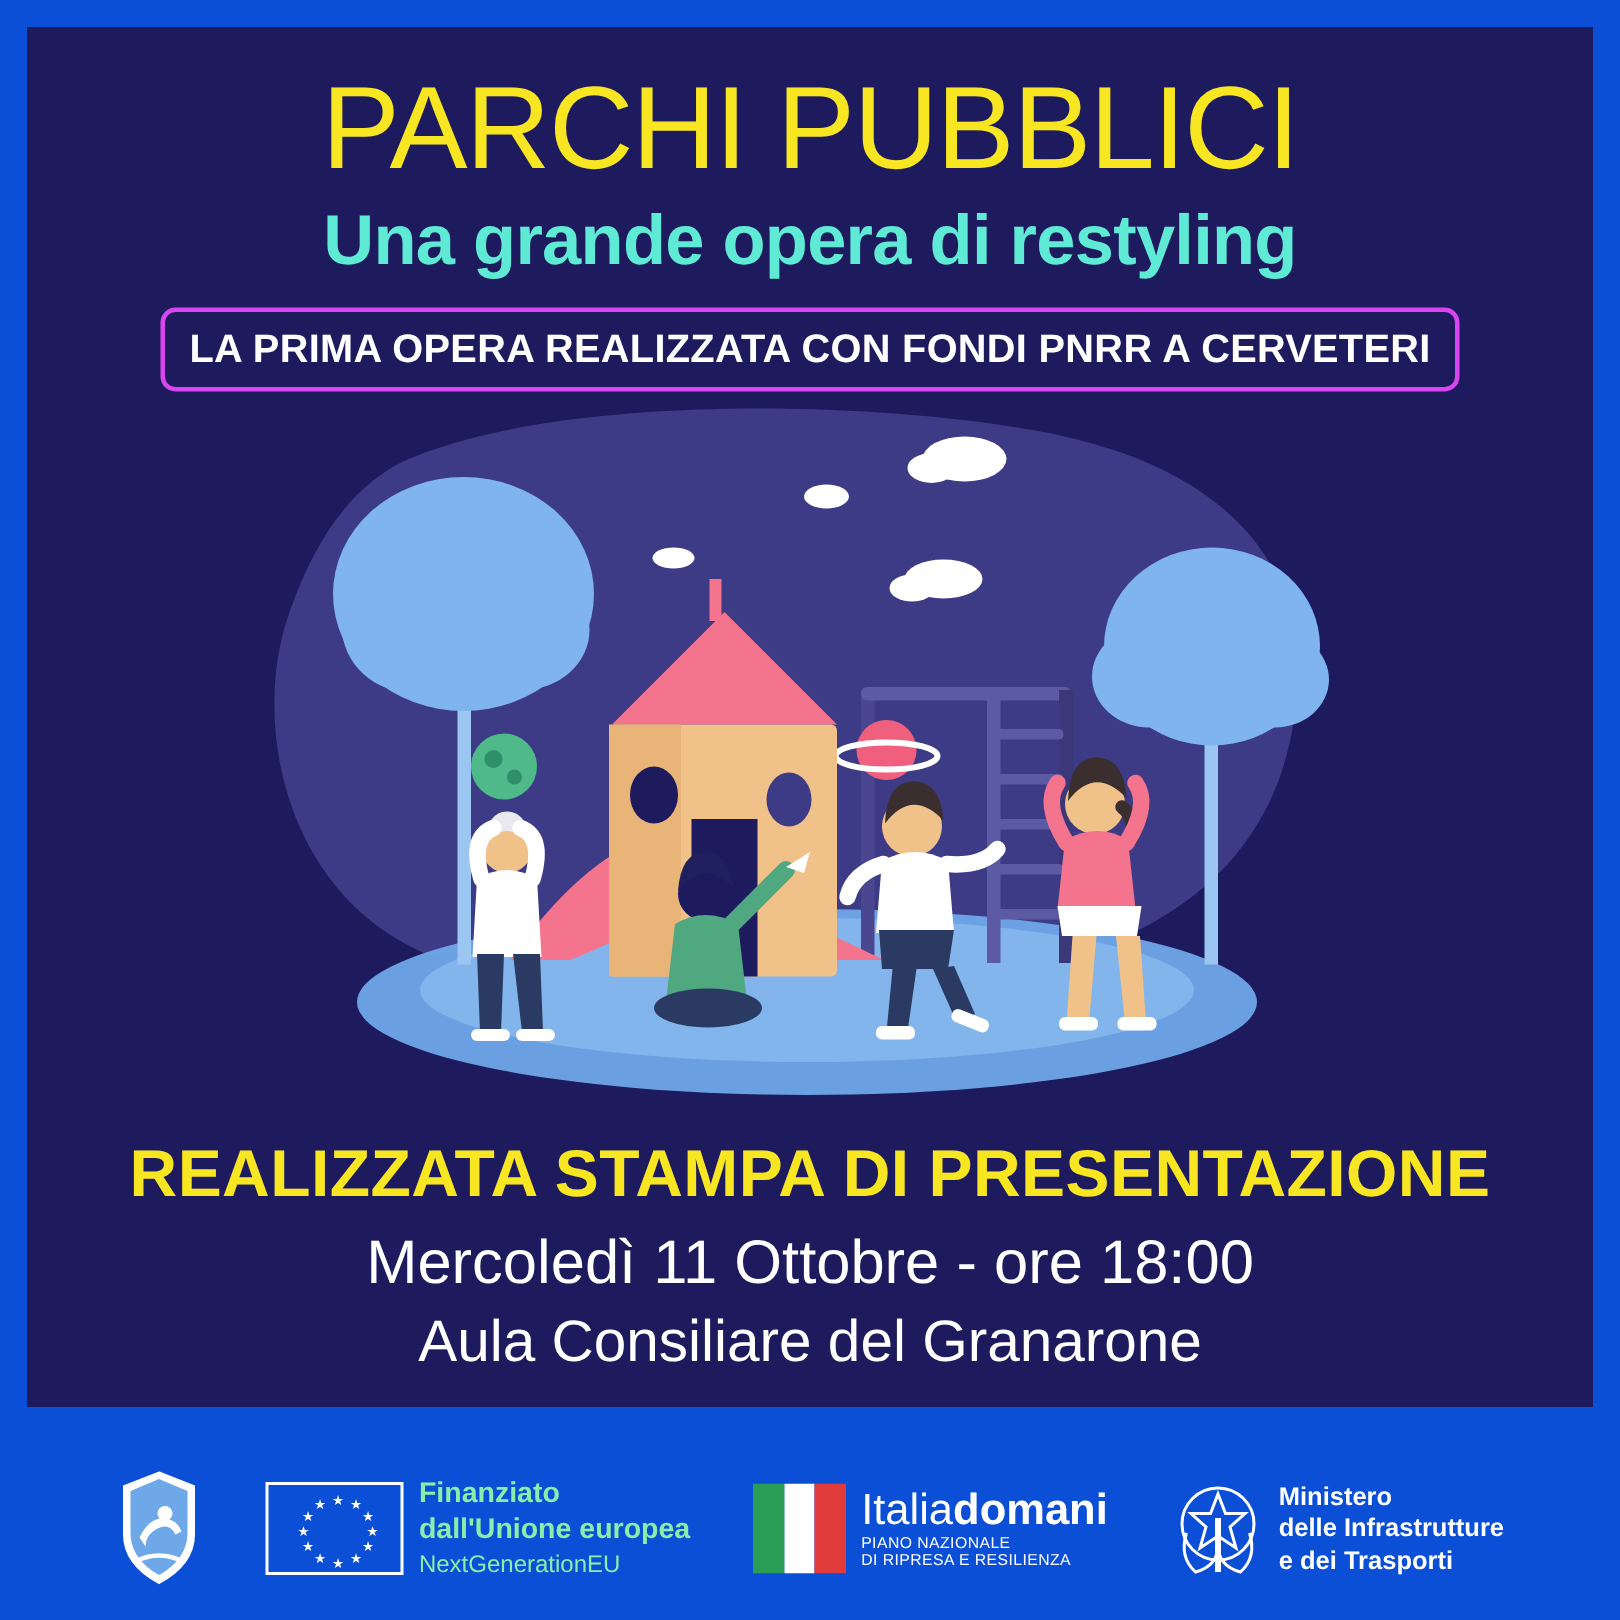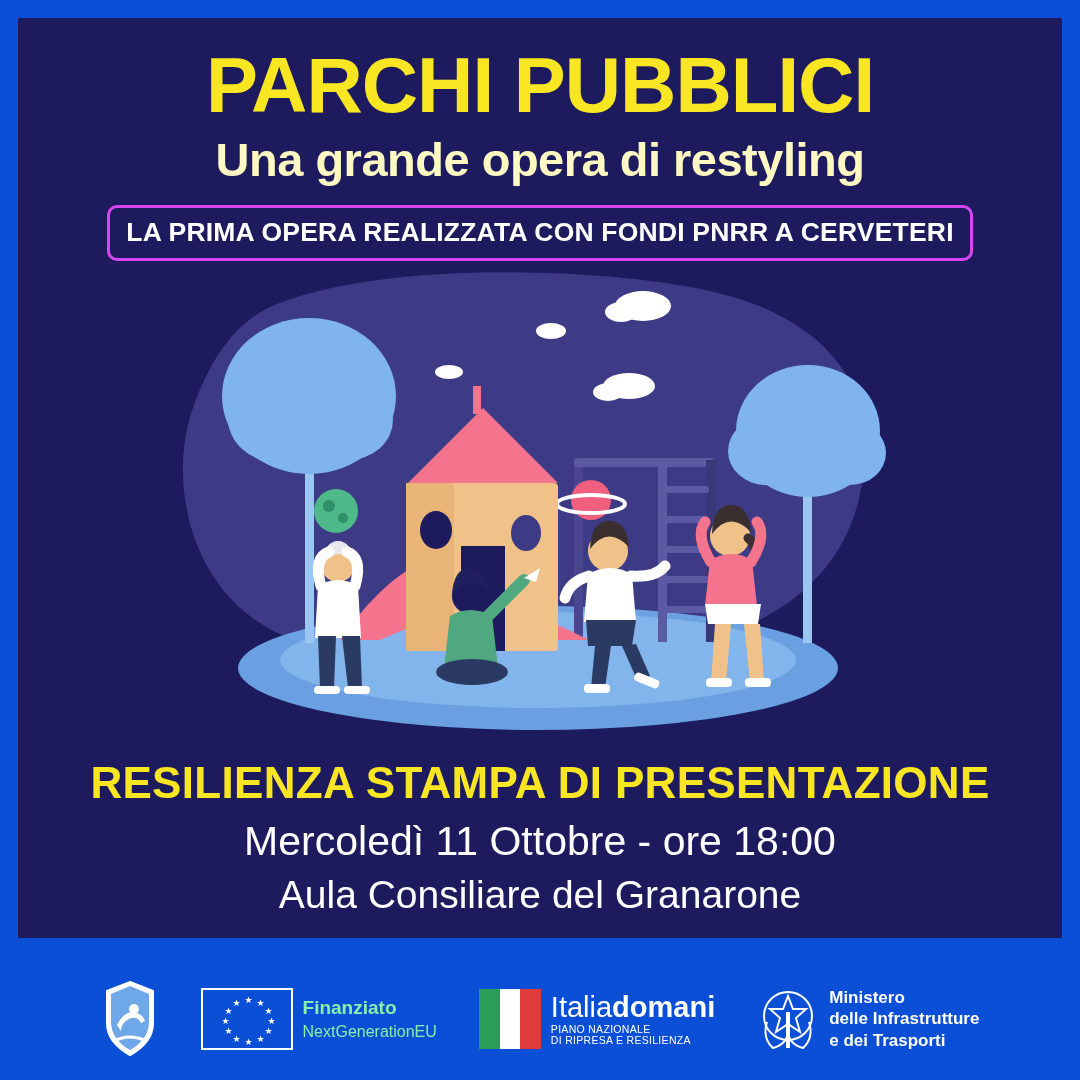--- a/index.html
+++ b/index.html
@@ -18,28 +18,28 @@
     position: absolute;
     left: 18px; top: 18px;
     width: 1044px; height: 920px;
     background: #1d1a5e;
   }
   
   .title {
     text-align: center;
     color: #f9e622;
     font-size: 78px;
-    font-weight: bold;
+    font-weight: normal;
     letter-spacing: -1px;
     margin-top: 28px;
     line-height: 1.02;
   }
   .subtitle {
     text-align: center;
-    color: #fef9c3;
+    color: #5eead4;
     font-size: 47px;
     font-weight: bold;
     margin-top: 6px;
     letter-spacing: -0.5px;
   }
   .badge-wrap {
     display: flex;
     justify-content: center;
     margin-top: 18px;
   }
@@ -258,21 +258,21 @@
           <path d="M733 294 q16 -26 6 -40" stroke="#f4738d" stroke-width="11" fill="none" stroke-linecap="round"></path>
           <path d="M687 336 h56 l-3 20 h-50 z" fill="#ffffff"></path>
           <path d="M697 356 l-4 58 h15 l5 -58 z" fill="#f0c289"></path>
           <path d="M726 356 l6 58 h14 l-4 -58 z" fill="#f0c289"></path>
           <rect x="688" y="410" width="26" height="9" rx="4" fill="#ffffff"></rect>
           <rect x="727" y="410" width="26" height="9" rx="4" fill="#ffffff"></rect>
         </g>
       </svg>
     </div>
 
-    <div class="conf">RESILIENZA STAMPA DI PRESENTAZIONE</div>
+    <div class="conf">REALIZZATA STAMPA DI PRESENTAZIONE</div>
     <div class="when">Mercoledì 11 Ottobre - ore 18:00</div>
     <div class="where">Aula Consiliare del Granarone</div>
   </div>
 
   <div class="logobar">
 
     <div class="logo-group">
       <svg width="58" height="80" viewBox="0 0 58 80">
         <path d="M29 3 L52 12 L52 44 C52 60 40 70 29 76 C18 70 6 60 6 44 L6 12 Z" fill="#ffffff" stroke="#ffffff" stroke-width="2"></path>
         <path d="M29 7 L48 15 L48 43 C48 57 38 66 29 71 C20 66 10 57 10 43 L10 15 Z" fill="#6fa8e8"></path>
@@ -292,20 +292,21 @@
         <span class="eu-star" style="left:54px;top:45px;">★</span>
         <span class="eu-star" style="left:42px;top:48px;">★</span>
         <span class="eu-star" style="left:30px;top:45px;">★</span>
         <span class="eu-star" style="left:22px;top:37px;">★</span>
         <span class="eu-star" style="left:19px;top:27px;">★</span>
         <span class="eu-star" style="left:22px;top:17px;">★</span>
         <span class="eu-star" style="left:30px;top:9px;">★</span>
       </div>
       <div class="eu-text">
         <div class="e1">Finanziato</div>
+        <div class="e2">dall'Unione europea</div>
         <div class="e3">NextGenerationEU</div>
       </div>
     </div>
 
     <div class="logo-group">
       <div class="italia-flag">
         <span style="background:#2a9e56;"></span>
         <span style="background:#ffffff;"></span>
         <span style="background:#e23b3b;"></span>
       </div>

